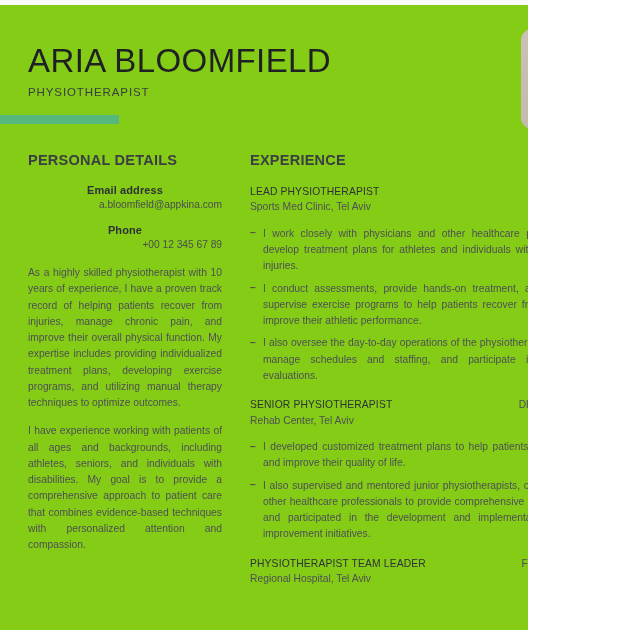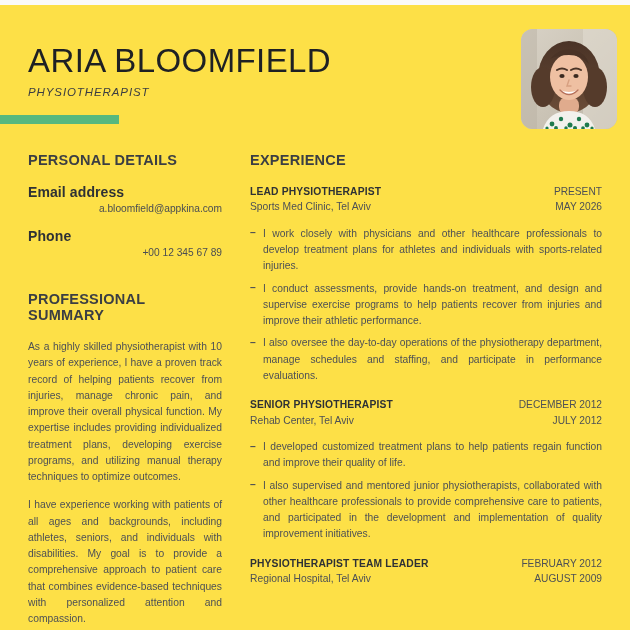--- a/index.html
+++ b/index.html
@@ -13,23 +13,23 @@
 
   body {
     font-family: "Liberation Sans", sans-serif;
     color: #333333;
     position: relative;
   }
 
   .page {
     position: absolute;
     left: 0; top: 0;
-    width: 630px;
+    width: 528px;
     height: 630px;
-    background: #fde047;
+    background: #84cc16;
     overflow: hidden;
   }
 
   
   .top-band {
     position: absolute;
     left: 0; top: 0;
     width: 630px;
     height: 5px;
     background: #fafafa;
@@ -57,21 +57,20 @@
     line-height: 1.05;
     white-space: nowrap;
   }
 
   .job-title {
     margin-top: 7px;
     font-size: 11.5px;
     font-weight: 400;
     letter-spacing: 0.9px;
     color: #3a3d42;
-    font-style: italic;
   }
 
   .accent-bar {
     position: absolute;
     left: 0;
     top: 115px;
     width: 119px;
     height: 9px;
     background: #57b87e;
   }
@@ -110,25 +109,26 @@
     letter-spacing: 0.25px;
     margin-bottom: 16px;
   }
 
   .section-heading.spaced { margin-top: 30px; }
 
   
   .detail-group { margin-bottom: 12px; }
 
   .detail-label {
-    font-size: 14px;
+    font-size: 11px;
     font-weight: 700;
     color: #2e3135;
     margin-bottom: 2px;
     letter-spacing: 0.1px;
+    text-align: center;
   }
 
   .detail-value {
     font-size: 10.2px;
     font-weight: 400;
     color: #4a4d52;
     line-height: 1.42;
     text-align: right;
   }
 
@@ -148,21 +148,21 @@
     display: flex;
     justify-content: space-between;
     align-items: flex-start;
   }
 
   .job-head-left { flex: 1 1 auto; padding-right: 10px; }
   .job-head-right { flex: 0 0 auto; text-align: right; }
 
   .job-role {
     font-size: 10.3px;
-    font-weight: 700;
+    font-weight: 400;
     color: #2e3135;
     letter-spacing: 0.15px;
     line-height: 1.5;
   }
 
   .job-org {
     font-size: 10.3px;
     font-weight: 400;
     color: #4d5055;
     line-height: 1.5;
@@ -291,21 +291,20 @@
       <div class="detail-label">Email address</div>
       <div class="detail-value">a.bloomfield@appkina.com</div>
     </div>
 
     <div class="detail-group">
       <div class="detail-label">Phone</div>
       <div class="detail-value">+00 12 345 67 89</div>
     </div>
 
 
-    <div class="section-heading spaced">PROFESSIONAL SUMMARY</div>
 
     <p class="summary-para">As a highly skilled physiotherapist with 10 years of experience, I have a proven track record of helping patients recover from injuries, manage chronic pain, and improve their overall physical function. My expertise includes providing individualized treatment plans, developing exercise programs, and utilizing manual therapy techniques to optimize outcomes.</p>
     <p class="summary-para">I have experience working with patients of all ages and backgrounds, including athletes, seniors, and individuals with disabilities. My goal is to provide a comprehensive approach to patient care that combines evidence-based techniques with personalized attention and compassion.</p>
 
   </div>
 
   <div class="right-col">
 
     <div class="section-heading">EXPERIENCE</div>
 

